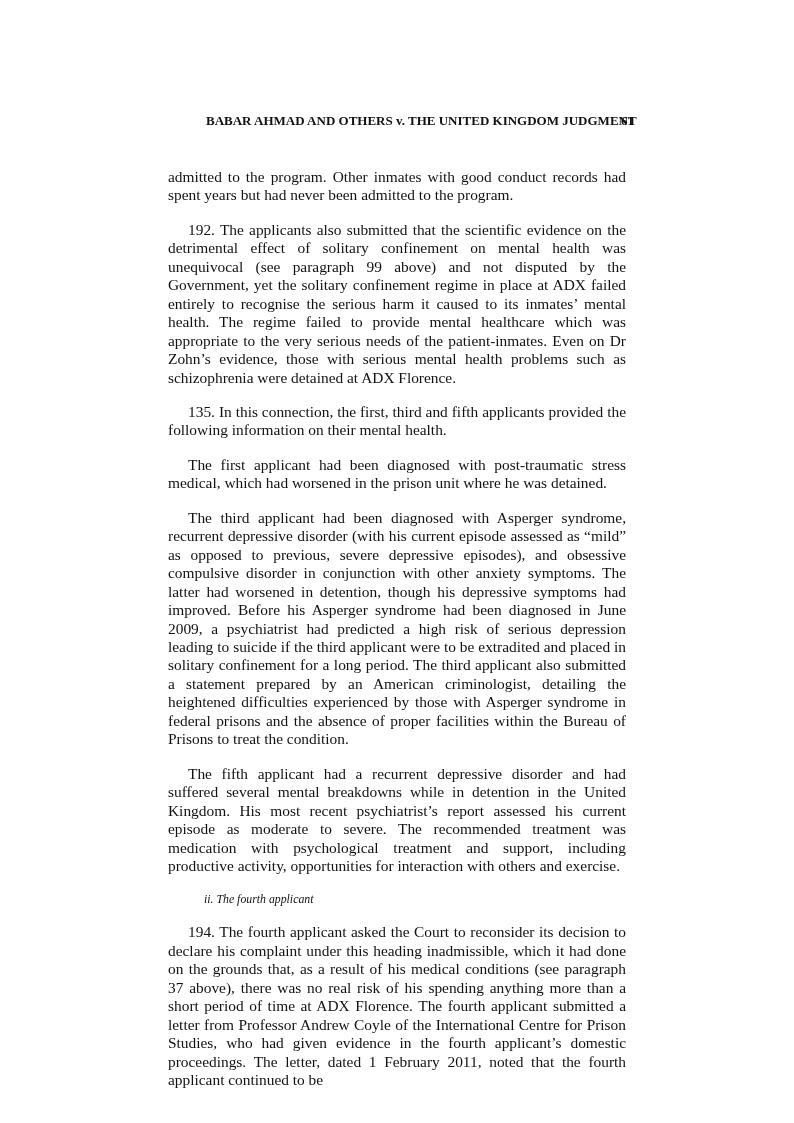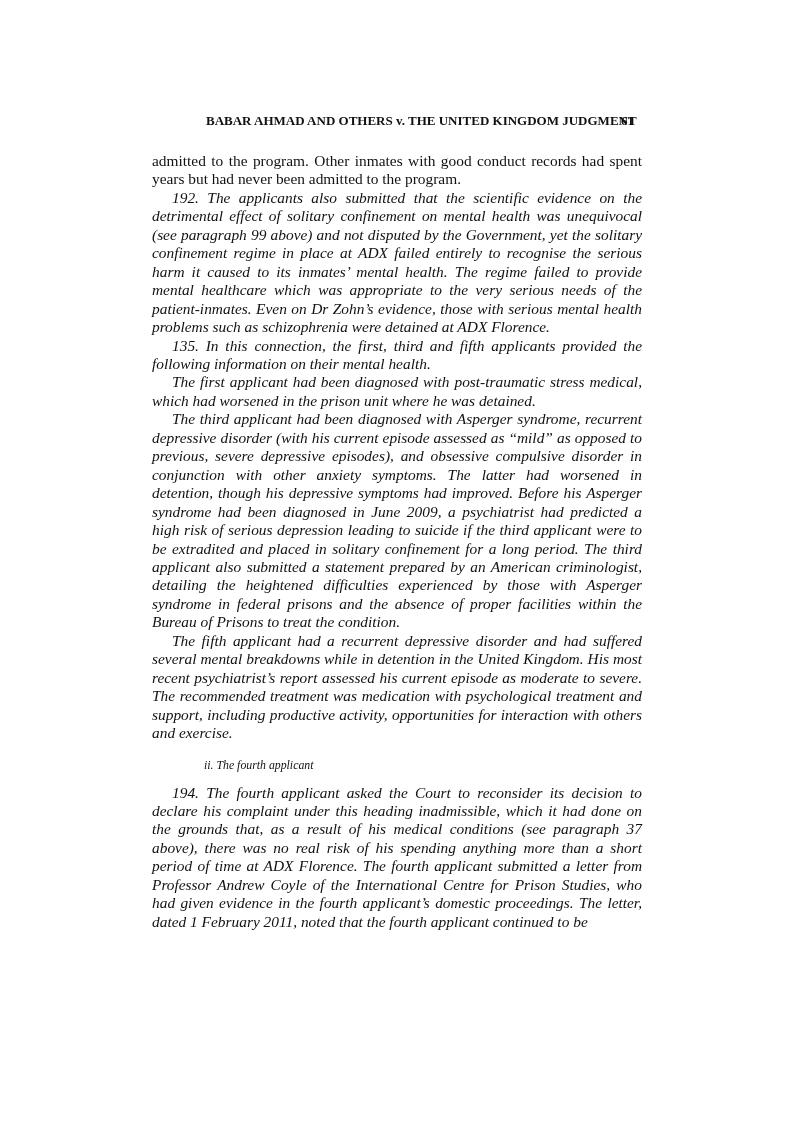--- a/index.html
+++ b/index.html
@@ -4,22 +4,22 @@
   <style>
     html, body { margin: 0; padding: 0; background: #ffffff; }
     body { width: 794px; height: 1123px; position: relative; overflow: hidden;
       font-family: "Liberation Serif", "DejaVu Serif", serif; color: #111; }
     .header { position: absolute; top: 113px; left: 152px; width: 490px; height: 16px;
       font-size: 13px; font-weight: bold; }
     .header .title { position: absolute; left: 54px; top: 0; white-space: nowrap; }
     .header .pnum { position: absolute; right: 8px; top: 0; }
     .body { position: absolute; top: 152px; left: 152px; width: 490px;
       font-size: 15.4px; line-height: 18.45px; }
-    .body p { margin: 0; text-align: justify; }
-    .body p.indent { text-indent: 20px; font-style: italic; }
+    .body p { margin: 16px; text-align: justify; }
+    .body p.indent { text-indent: 20px; }
     .subhead { font-style: italic; font-size: 11.8px; margin: 14px 0 11px 52px !important;
       text-align: left; line-height: 16px; }
   </style>
 </head>
 <body>
 
 <div class="header">
   <span class="title">BABAR AHMAD AND OTHERS v. THE UNITED KINGDOM JUDGMENT</span>
   <span class="pnum">61</span>
 </div>

